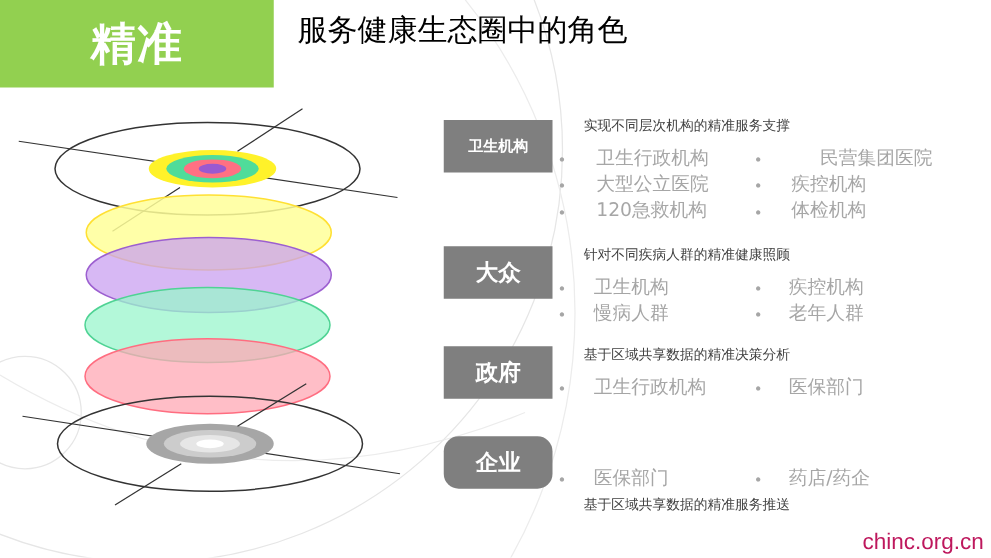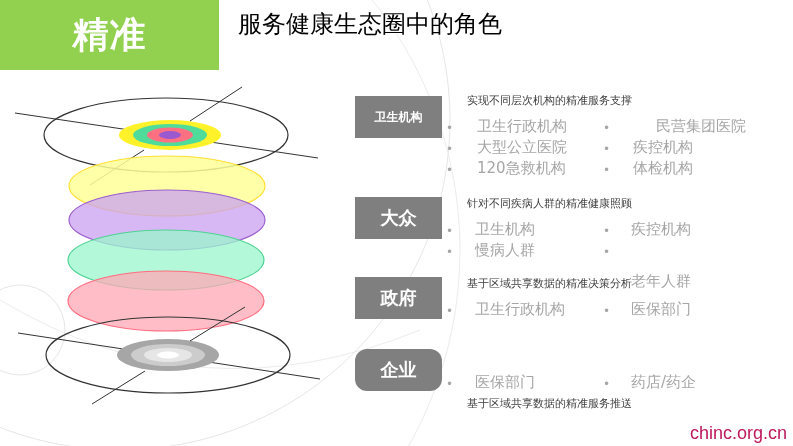--- a/index.html
+++ b/index.html
@@ -83,21 +83,21 @@
 
 <div class="label big" style="top:197px;">大众</div>
 <div class="heading" style="top:196px;">针对不同疾病人群的精准健康照顾</div>
 <span class="bullet" style="left:446px;top:224px;">•</span>
 <div class="item" style="left:475px;top:220px;">卫生机构</div>
 <span class="bullet" style="left:603px;top:224px;">•</span>
 <div class="item" style="left:631px;top:220px;">疾控机构</div>
 <span class="bullet" style="left:446px;top:245px;">•</span>
 <div class="item" style="left:475px;top:241px;">慢病人群</div>
 <span class="bullet" style="left:603px;top:245px;">•</span>
-<div class="item" style="left:631px;top:241px;margin-top:31px;">老年人群</div>
+<div class="item" style="left:631px;top:241px;">老年人群</div>
 
 <div class="label big" style="top:277px;">政府</div>
 <div class="heading" style="top:276px;">基于区域共享数据的精准决策分析</div>
 <span class="bullet" style="left:446px;top:304px;">•</span>
 <div class="item" style="left:475px;top:300px;">卫生行政机构</div>
 <span class="bullet" style="left:603px;top:304px;">•</span>
 <div class="item" style="left:631px;top:300px;">医保部门</div>
 
 <div class="label big" style="top:349px;border-radius:12px;">企业</div>
 <div class="heading" style="top:349px;margin-top:47px;">基于区域共享数据的精准服务推送</div>

